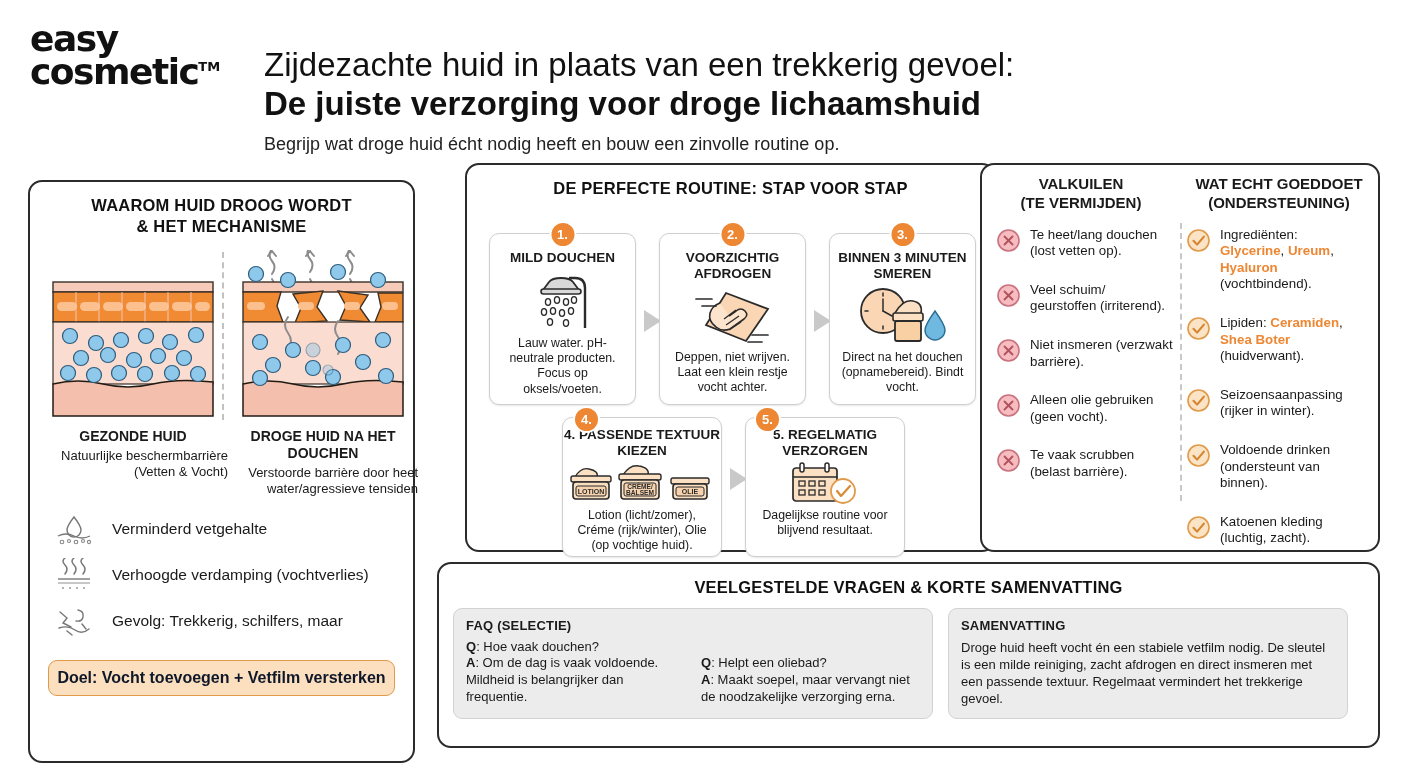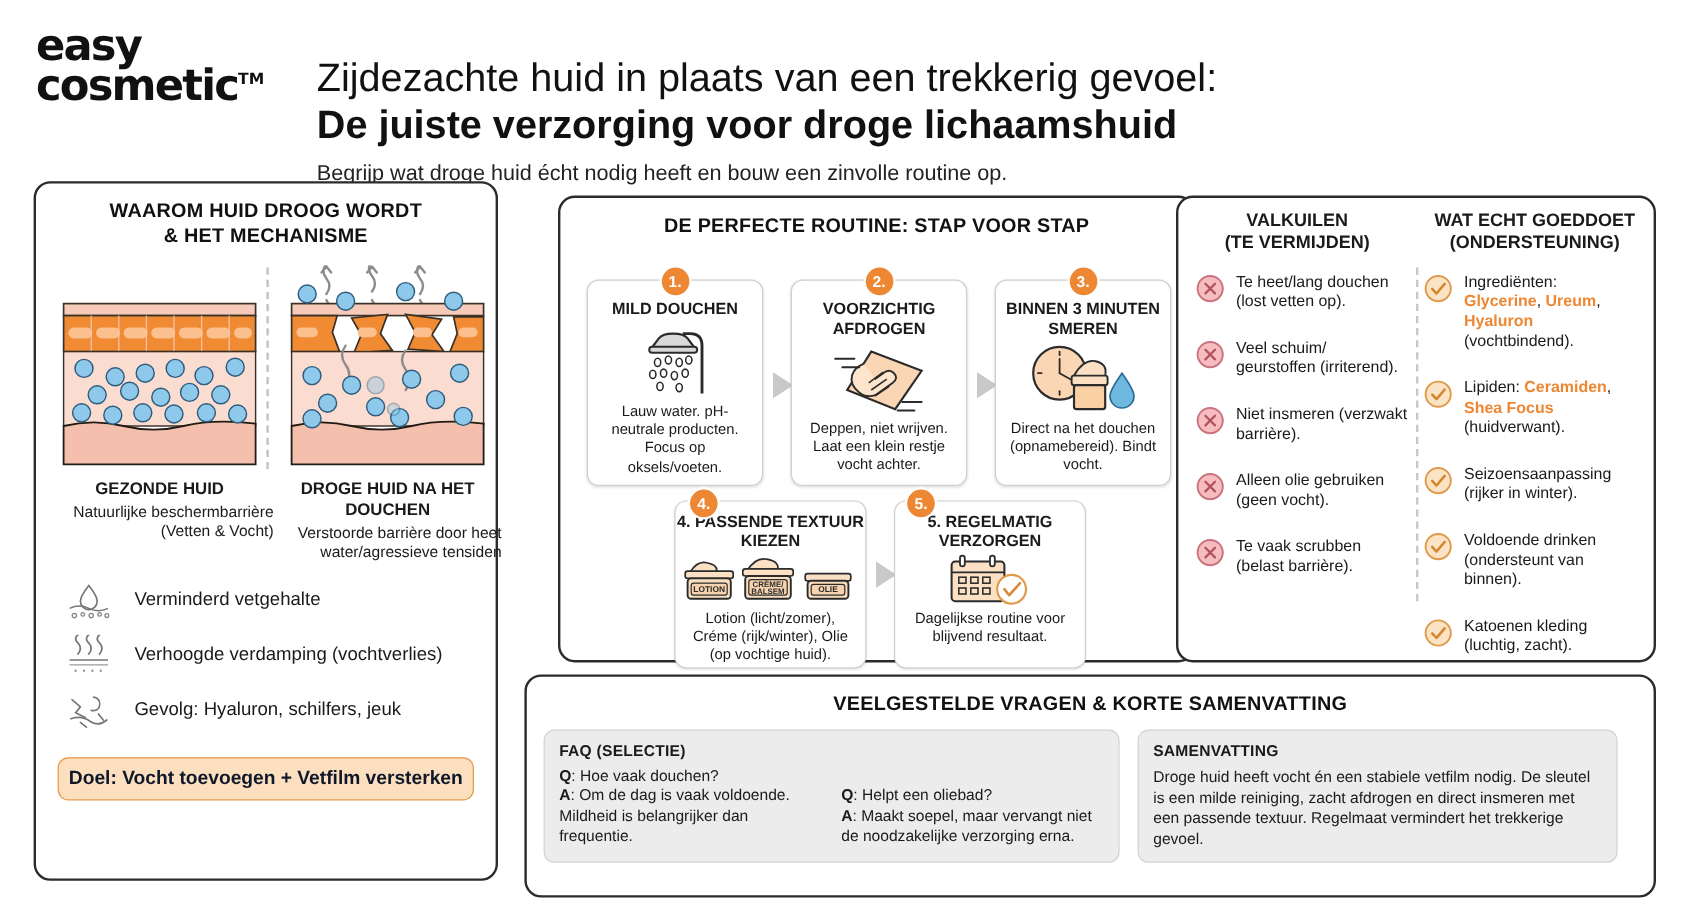--- a/index.html
+++ b/index.html
@@ -26,21 +26,21 @@
   .title-2 { font-size: 33px; font-weight: 700; line-height: 1.18; color: #111; }
   .subtitle { font-size: 18px; font-weight: 400; color: #222; margin-top: 10px; }
 
   
   .panel {
     position: absolute;
     background: #fff;
     border: 2px solid #2b2b2b;
     border-radius: 14px;
   }
-  #panel-left   { left: 28px;  top: 151px; width: 387px; height: 583px; }
+  #panel-left   { left: 28px;  top: 180px; width: 387px; height: 583px; }
   #panel-mid    { left: 437px; top: 163px; width: 531px; height: 389px; margin-left: 28px; }
   #panel-right  { left: 980px; top: 163px; width: 400px; height: 389px; }
   #panel-faq    { left: 437px; top: 562px; width: 943px; height: 186px; }
 
   .panel-title {
     text-align: center; font-weight: 700; font-size: 16.5px;
     letter-spacing: 0.2px; line-height: 1.25; color: #111;
     padding-top: 13px;
   }
 
@@ -303,21 +303,21 @@
         <svg viewBox="0 0 44 34" width="44" height="34">
           <g fill="none" stroke="#777" stroke-width="1.4" stroke-linecap="round">
             <path d="M8 8 l7 6 l-4 5 l8 4"></path>
               <path d="M26 6 q6 1 5 7 q-1 5 -7 4"></path>
             <path d="M7 24 q9 -3 16 2 t14 -1"></path>
               <path d="M15 27 l5 4"></path>
               <path d="M30 20 l4 5"></path>
           </g>
         </svg>
       </span>
-      <span class="bullet-text">Gevolg: Hyaluron, schilfers, jeuk</span>
+      <span class="bullet-text">Gevolg: Trekkerig, schilfers, maar</span>
     </div>
   </div>
 
   <div class="goal-banner">
     <span>Doel: Vocht toevoegen + Vetfilm versterken</span>
   </div>
 </div>
 
 <div class="panel" id="panel-mid">
   <div class="panel-title">DE PERFECTE ROUTINE: STAP VOOR STAP</div>
@@ -539,21 +539,21 @@
         </span>
         <span class="rp-item-text">Ingrediënten: <span class="hl">Glycerine</span>, <span class="hl">Ureum</span>, <span class="hl">Hyaluron</span> (vochtbindend).</span>
       </div>
       <div class="rp-item">
         <span class="rp-ico">
           <svg viewBox="0 0 25 25" width="25" height="25">
               <circle cx="12.5" cy="12.5" r="10.5" fill="#fbe3c6" stroke="#e09a4a" stroke-width="1.6"></circle>
               <path d="M7.5 12.8 l3.6 3.8 l6.8 -8" fill="none" stroke="#d4862f" stroke-width="2.1" stroke-linecap="round" stroke-linejoin="round"></path>
             </svg>
         </span>
-        <span class="rp-item-text">Lipiden: <span class="hl">Ceramiden</span>, <span class="hl">Shea Focus</span> (huidverwant).</span>
+        <span class="rp-item-text">Lipiden: <span class="hl">Ceramiden</span>, <span class="hl">Shea Boter</span> (huidverwant).</span>
       </div>
       <div class="rp-item">
         <span class="rp-ico">
           <svg viewBox="0 0 25 25" width="25" height="25">
               <circle cx="12.5" cy="12.5" r="10.5" fill="#fbe3c6" stroke="#e09a4a" stroke-width="1.6"></circle>
               <path d="M7.5 12.8 l3.6 3.8 l6.8 -8" fill="none" stroke="#d4862f" stroke-width="2.1" stroke-linecap="round" stroke-linejoin="round"></path>
             </svg>
         </span>
         <span class="rp-item-text">Seizoensaanpassing (rijker in winter).</span>
       </div>

